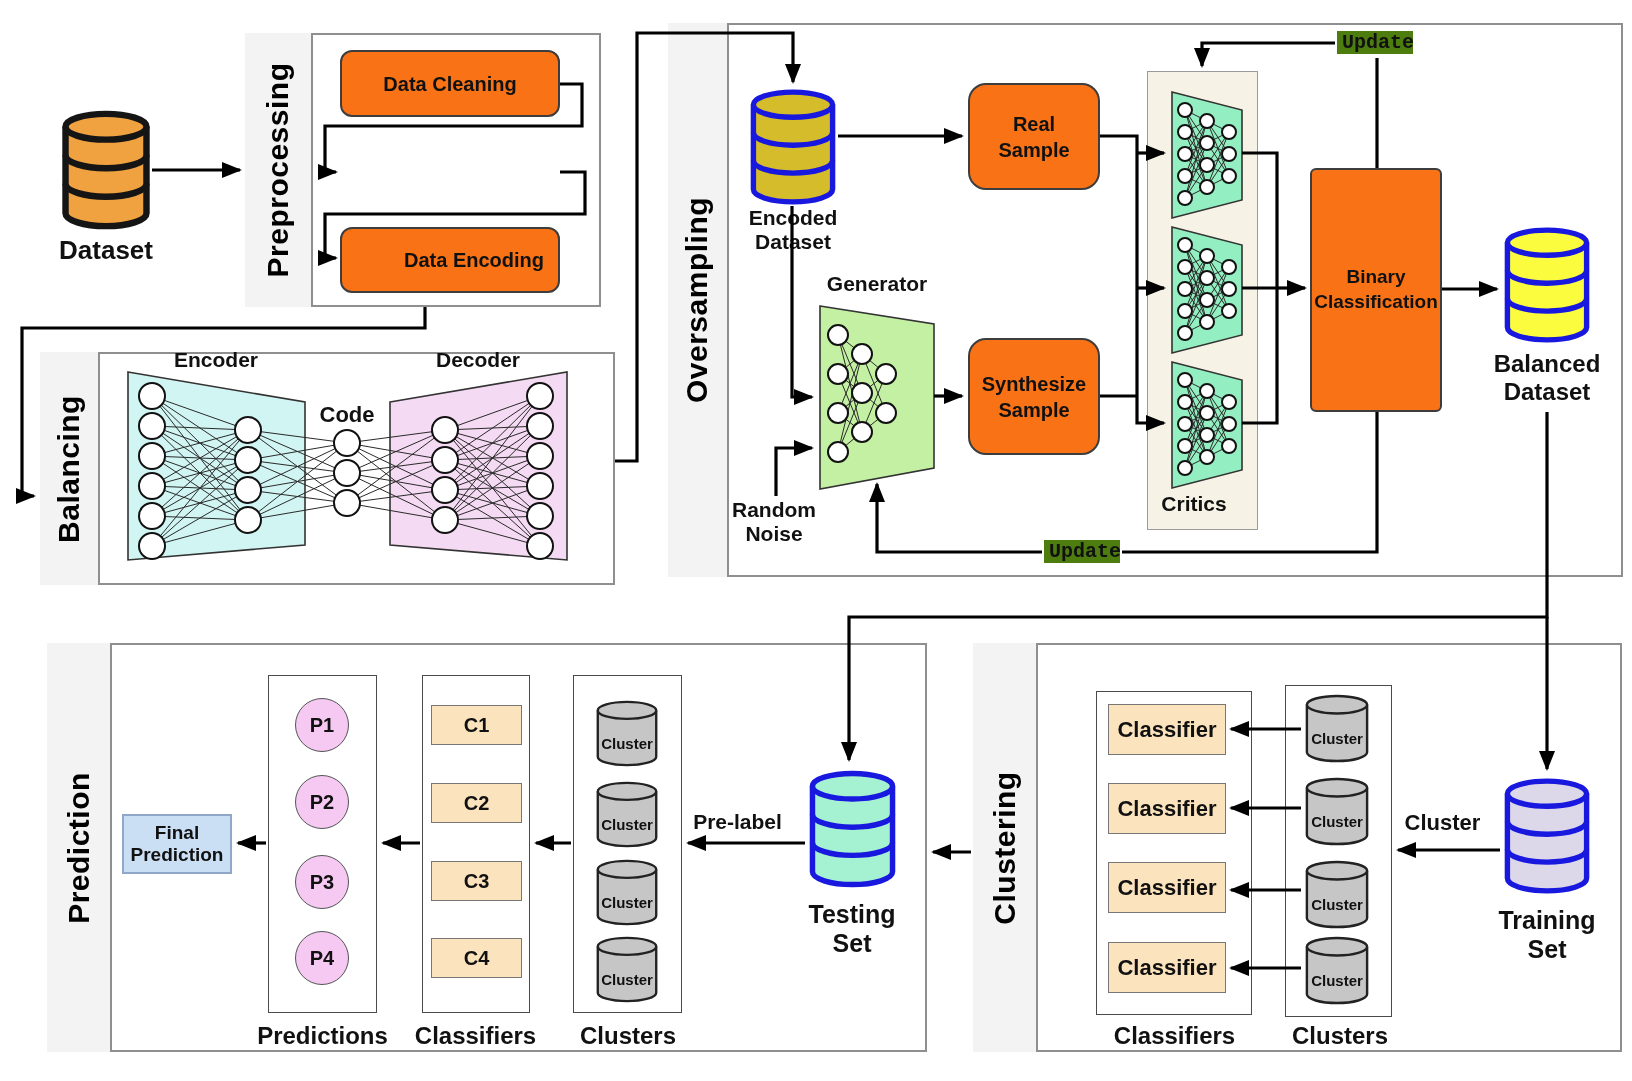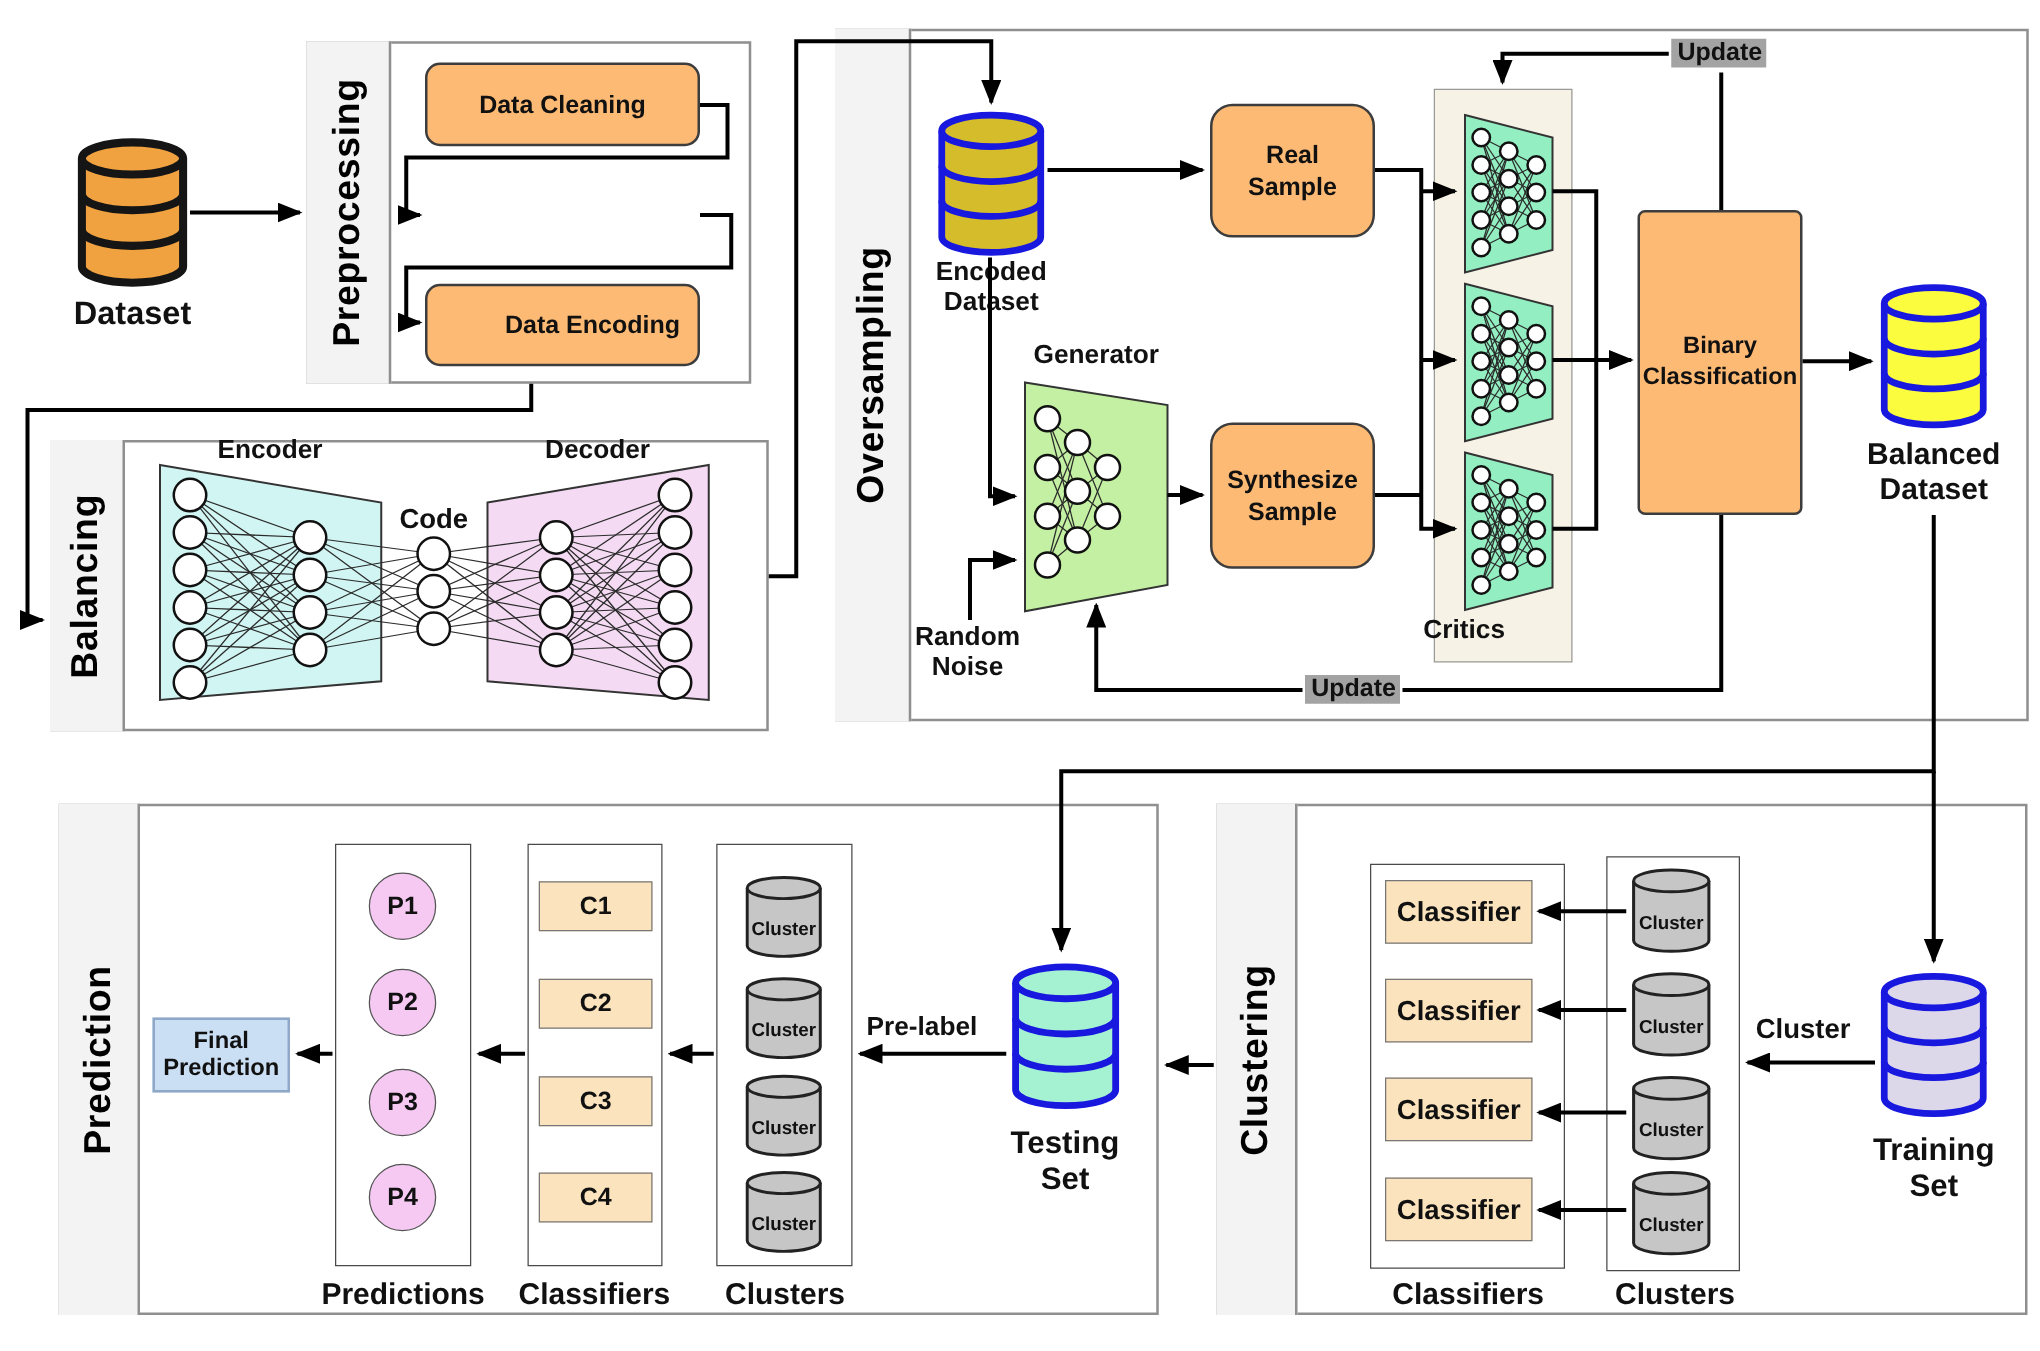--- a/index.html
+++ b/index.html
@@ -3,37 +3,37 @@
 <meta charset="utf-8">
 <style>
   html,body{margin:0;padding:0;background:#fff;}
   .canvas{position:relative;width:1632px;height:1081px;background:#ffffff;
           font-family:"Liberation Sans",sans-serif;font-weight:bold;color:#111;overflow:hidden;}
   .canvas *{box-sizing:border-box;}
   .sec{position:absolute;background:#fff;border:2px solid #8f8f8f;}
   .band{position:absolute;background:#F3F3F3;border-right:2px solid #8f8f8f;
         display:flex;align-items:center;justify-content:center;z-index:2;}
   .vlabel{transform:rotate(-90deg);white-space:nowrap;font-size:30px;letter-spacing:.5px;color:#000;}
-  .pbox{position:absolute;background:#fdba74;border:2px solid #3d3d3d;border-radius:12px;
+  .pbox{position:absolute;background:#f97316;border:2px solid #3d3d3d;border-radius:12px;
         display:flex;align-items:center;justify-content:center;text-align:center;
         font-size:20px;line-height:1.3;z-index:3;}
   .pbox span{display:block;}
   .lbl{position:absolute;text-align:center;line-height:1.15;z-index:4;}
   .innerbox{position:absolute;background:#fff;border:1.6px solid #4a4a4a;z-index:3;}
   .tan{position:absolute;background:#FAE3BD;border:1.6px solid #777;display:flex;align-items:center;
        justify-content:center;font-size:20px;z-index:4;}
   .pcirc{position:absolute;width:54px;height:54px;border-radius:50%;background:#F6C9F3;
          border:1.6px solid #555;display:flex;align-items:center;justify-content:center;
          font-size:20px;z-index:4;}
   .cyl{position:absolute;z-index:4;}
   .cyl svg{display:block;width:100%;height:100%;}
   .cyl-txt{position:absolute;left:0;right:0;top:52%;text-align:center;font-size:15px;color:#111;}
   .net{position:absolute;z-index:4;overflow:visible;}
   .wires{position:absolute;left:0;top:0;width:1632px;height:1081px;z-index:20;pointer-events:none;}
-  .txtbg{background:#a3a3a3;padding:0 5px;z-index:21;}
+  .txtbg{background:#4d7c0f;padding:0 5px;z-index:21;font-family:Liberation Mono, monospace;}
   .crit-bg{position:absolute;background:#F6F3E6;border:1.6px solid #9a9a9a;z-index:3;}
 </style>
 </head>
 <body>
 
 <div class="canvas">
 
   <div class="sec" style="left:245px;top:33px;width:356px;height:274px;"></div>
   <div class="band" style="left:245px;top:33px;width:68px;height:274px;">
     <span class="vlabel">Preprocessing</span>
@@ -364,21 +364,21 @@
       <circle cx="20" cy="88" r="7" fill="#fff" stroke="#111" stroke-width="2"></circle>
       <circle cx="20" cy="110" r="7" fill="#fff" stroke="#111" stroke-width="2"></circle>
       <circle cx="42" cy="33" r="7" fill="#fff" stroke="#111" stroke-width="2"></circle>
       <circle cx="42" cy="55" r="7" fill="#fff" stroke="#111" stroke-width="2"></circle>
       <circle cx="42" cy="77" r="7" fill="#fff" stroke="#111" stroke-width="2"></circle>
       <circle cx="42" cy="99" r="7" fill="#fff" stroke="#111" stroke-width="2"></circle>
       <circle cx="64" cy="44" r="7" fill="#fff" stroke="#111" stroke-width="2"></circle>
       <circle cx="64" cy="66" r="7" fill="#fff" stroke="#111" stroke-width="2"></circle>
       <circle cx="64" cy="88" r="7" fill="#fff" stroke="#111" stroke-width="2"></circle>
     </svg>
-  <div class="lbl" style="left:1104px;top:492px;width:100px;font-size:21px;text-align:right;">Critics</div>
+  <div class="lbl" style="left:1144px;top:492px;width:100px;font-size:21px;">Critics</div>
 
   <div class="pbox" style="left:1310px;top:168px;width:132px;height:244px;border-radius:6px;">
     <span style="width:126px;font-size:19px;">Binary Classification</span>
     </div>
 
   <div class="cyl" style="left:1502px;top:225px;width:90px;height:120px;">
     <svg viewBox="0 0 100 130">
       <path d="M6,18 L6,112 A44,14 0 0 0 94,112 L94,18" fill="#FCFC3F" stroke="#1818DF" stroke-width="6"></path>
       <path d="M6,49 A44,14 0 0 0 94,49" fill="none" stroke="#1818DF" stroke-width="6"></path>
       <path d="M6,80 A44,14 0 0 0 94,80" fill="none" stroke="#1818DF" stroke-width="6"></path>

